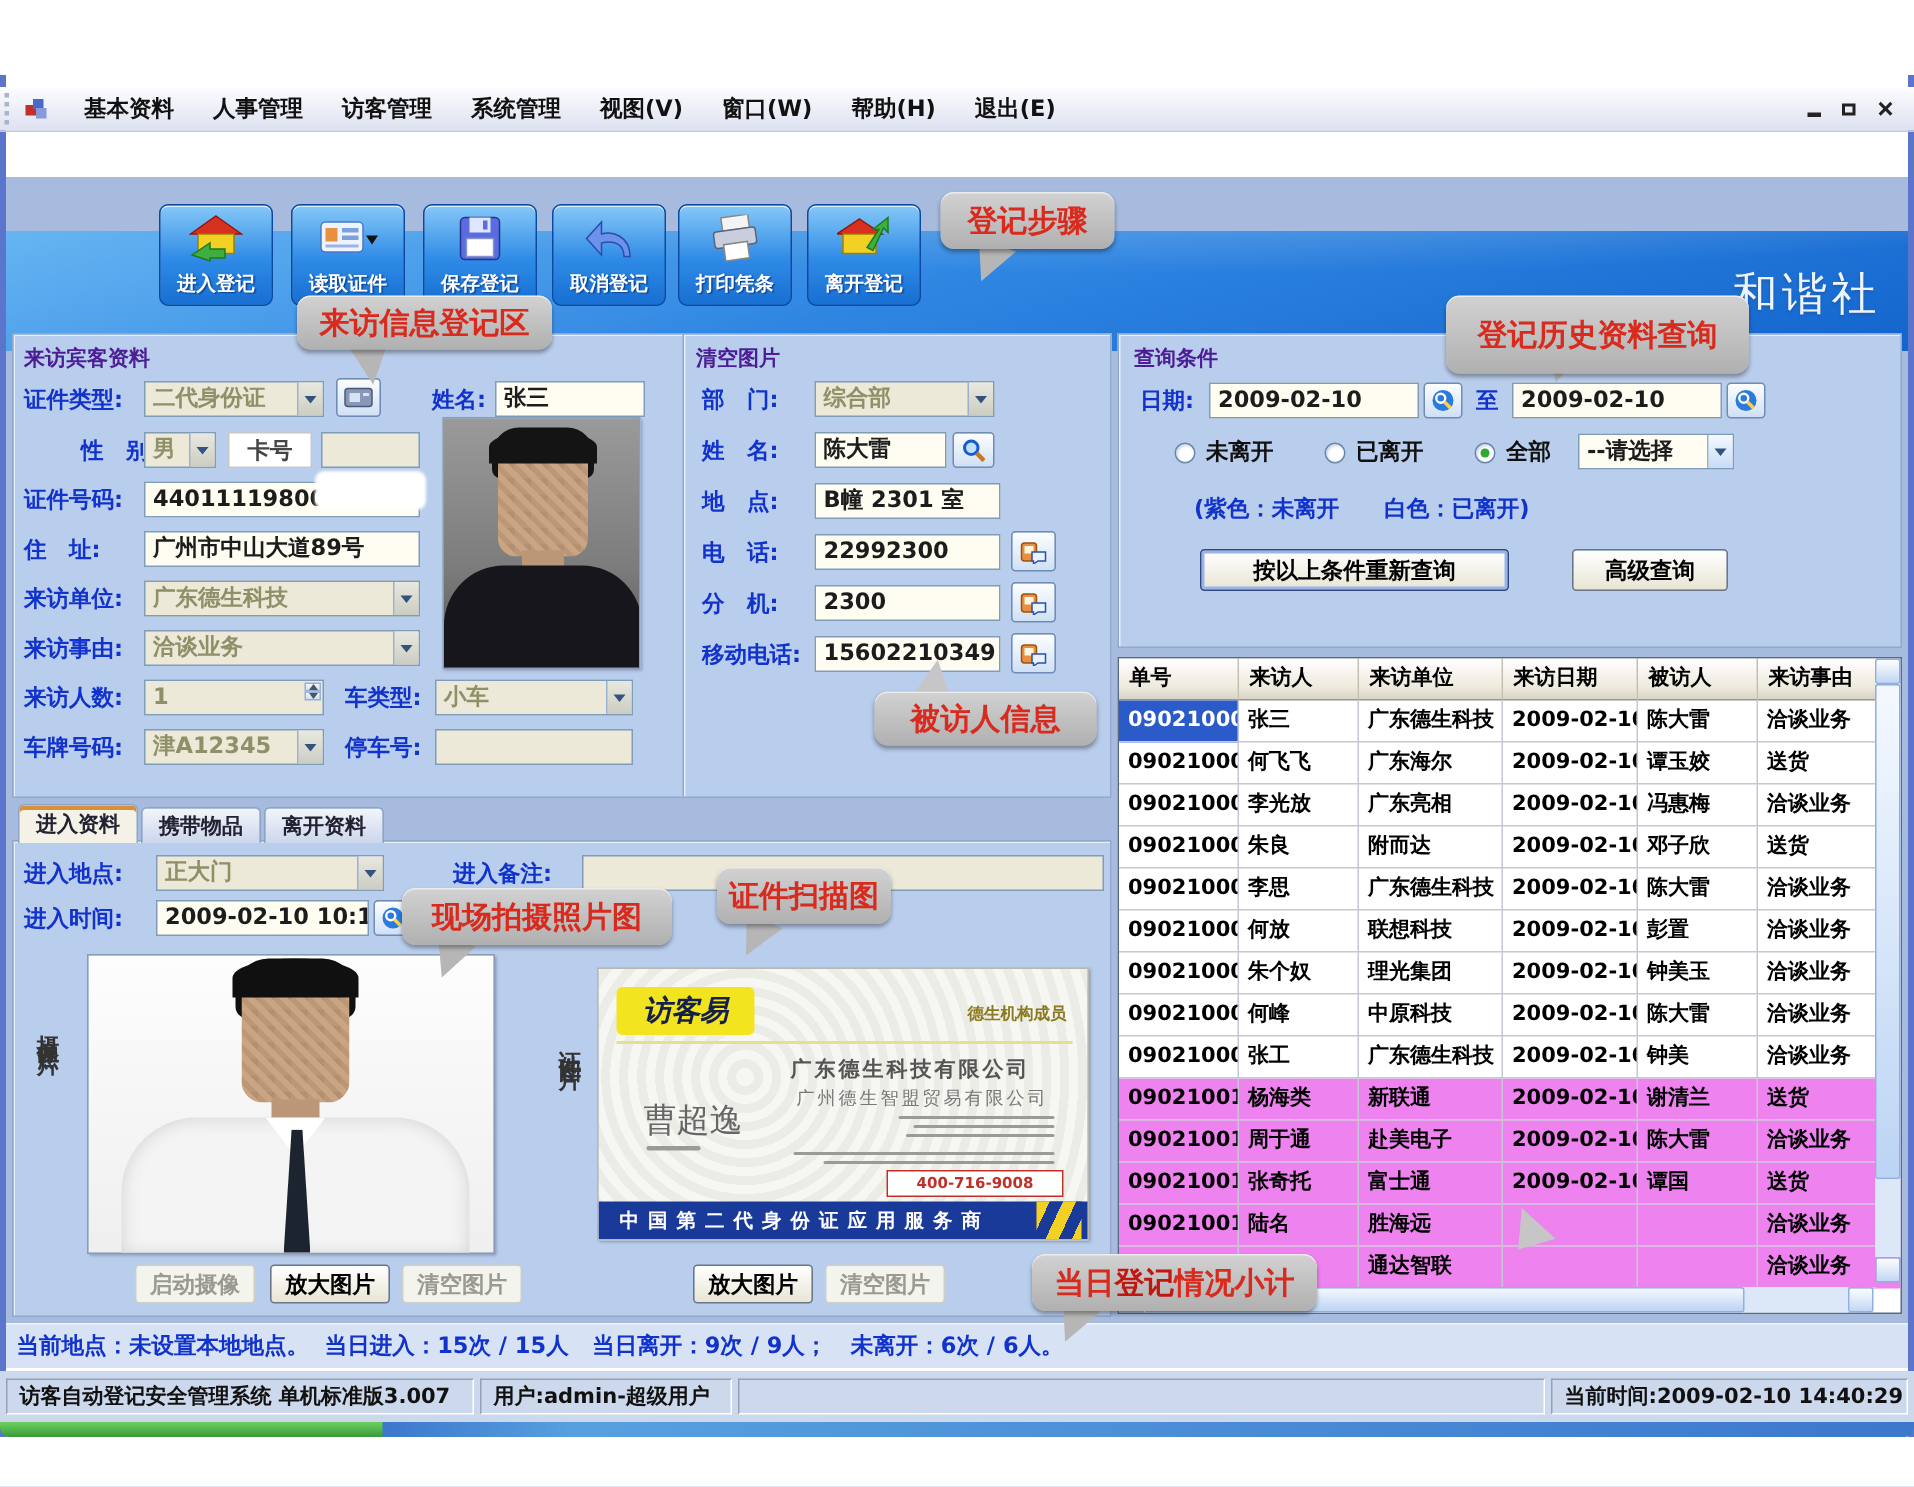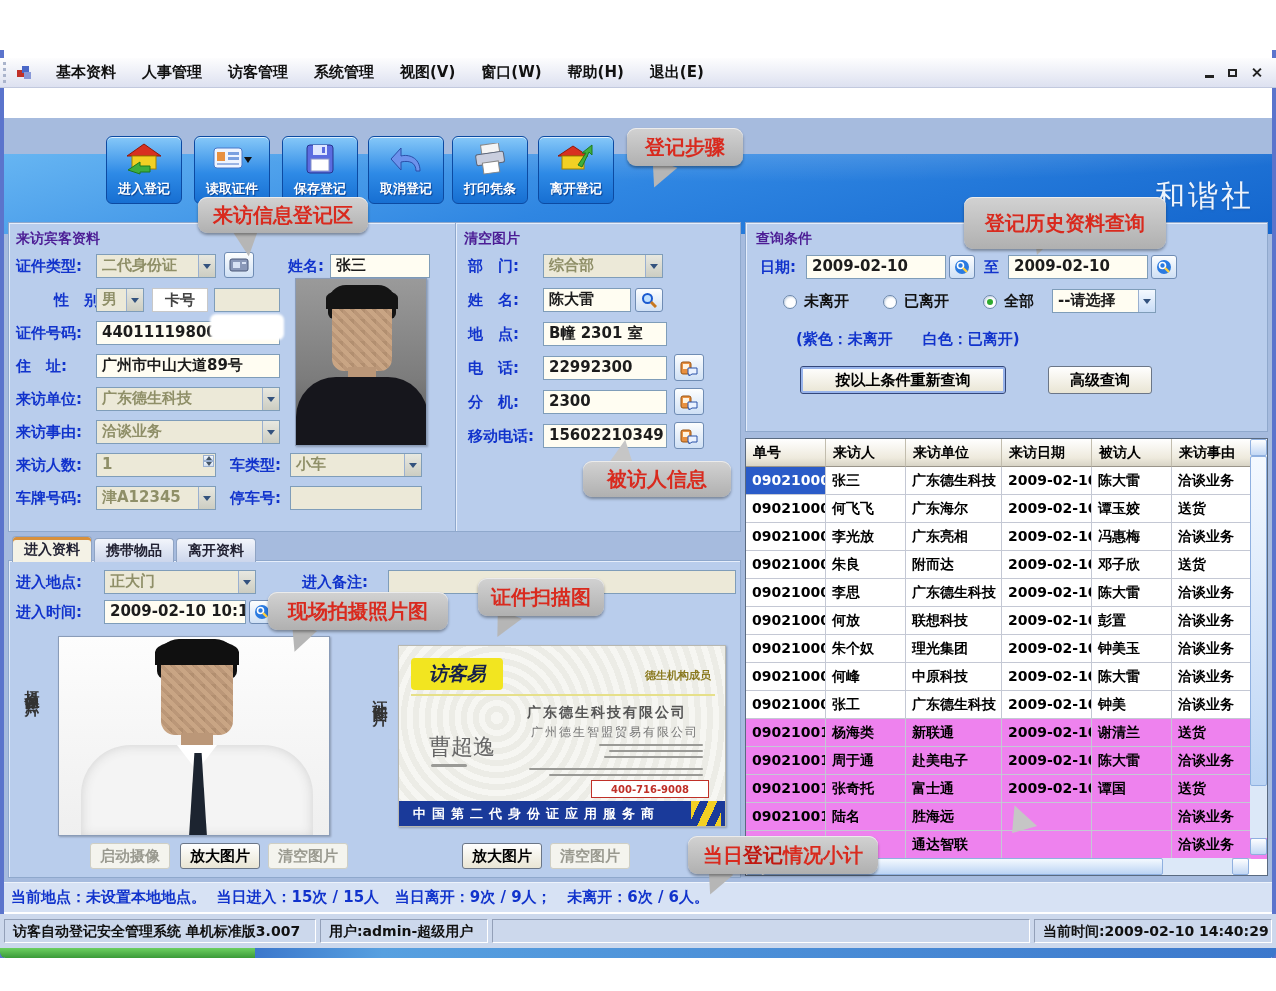--- a/index.html
+++ b/index.html
@@ -690,21 +690,21 @@
   <div class="abs tail t-up" style="left:612px;top:440px;transform:rotate(14deg);"></div>
   <div class="abs callout" style="left:583px;top:461px;width:148px;height:36px;">
       <span class="ct">被访人信息</span>
     </div>
 
   <div class="abs callout" style="left:268px;top:592px;width:180px;height:38px;">
       <span class="ct">现场拍摄照片图</span>
     </div>
   <div class="abs tail t-down" style="left:288px;top:627px;transform:rotate(16deg);"></div>
 
-  <div class="abs callout" style="left:478px;top:578px;width:126px;height:38px;">
+  <div class="abs callout" style="left:478px;top:578px;width:116px;height:38px;">
       <span class="ct">证件扫描图</span>
     </div>
   <div class="abs tail t-down" style="left:492px;top:613px;transform:rotate(22deg);"></div>
 
   <div class="abs callout" style="left:688px;top:836px;width:190px;height:38px;">
     <span class="ct">当日</span>
       <span class="ct" style="font-weight:900;color:#c01810;">登记</span>
       <span class="ct">情况小计</span>
   </div>
   <div class="abs tail t-down" style="left:704px;top:870px;transform:rotate(18deg);"></div>

